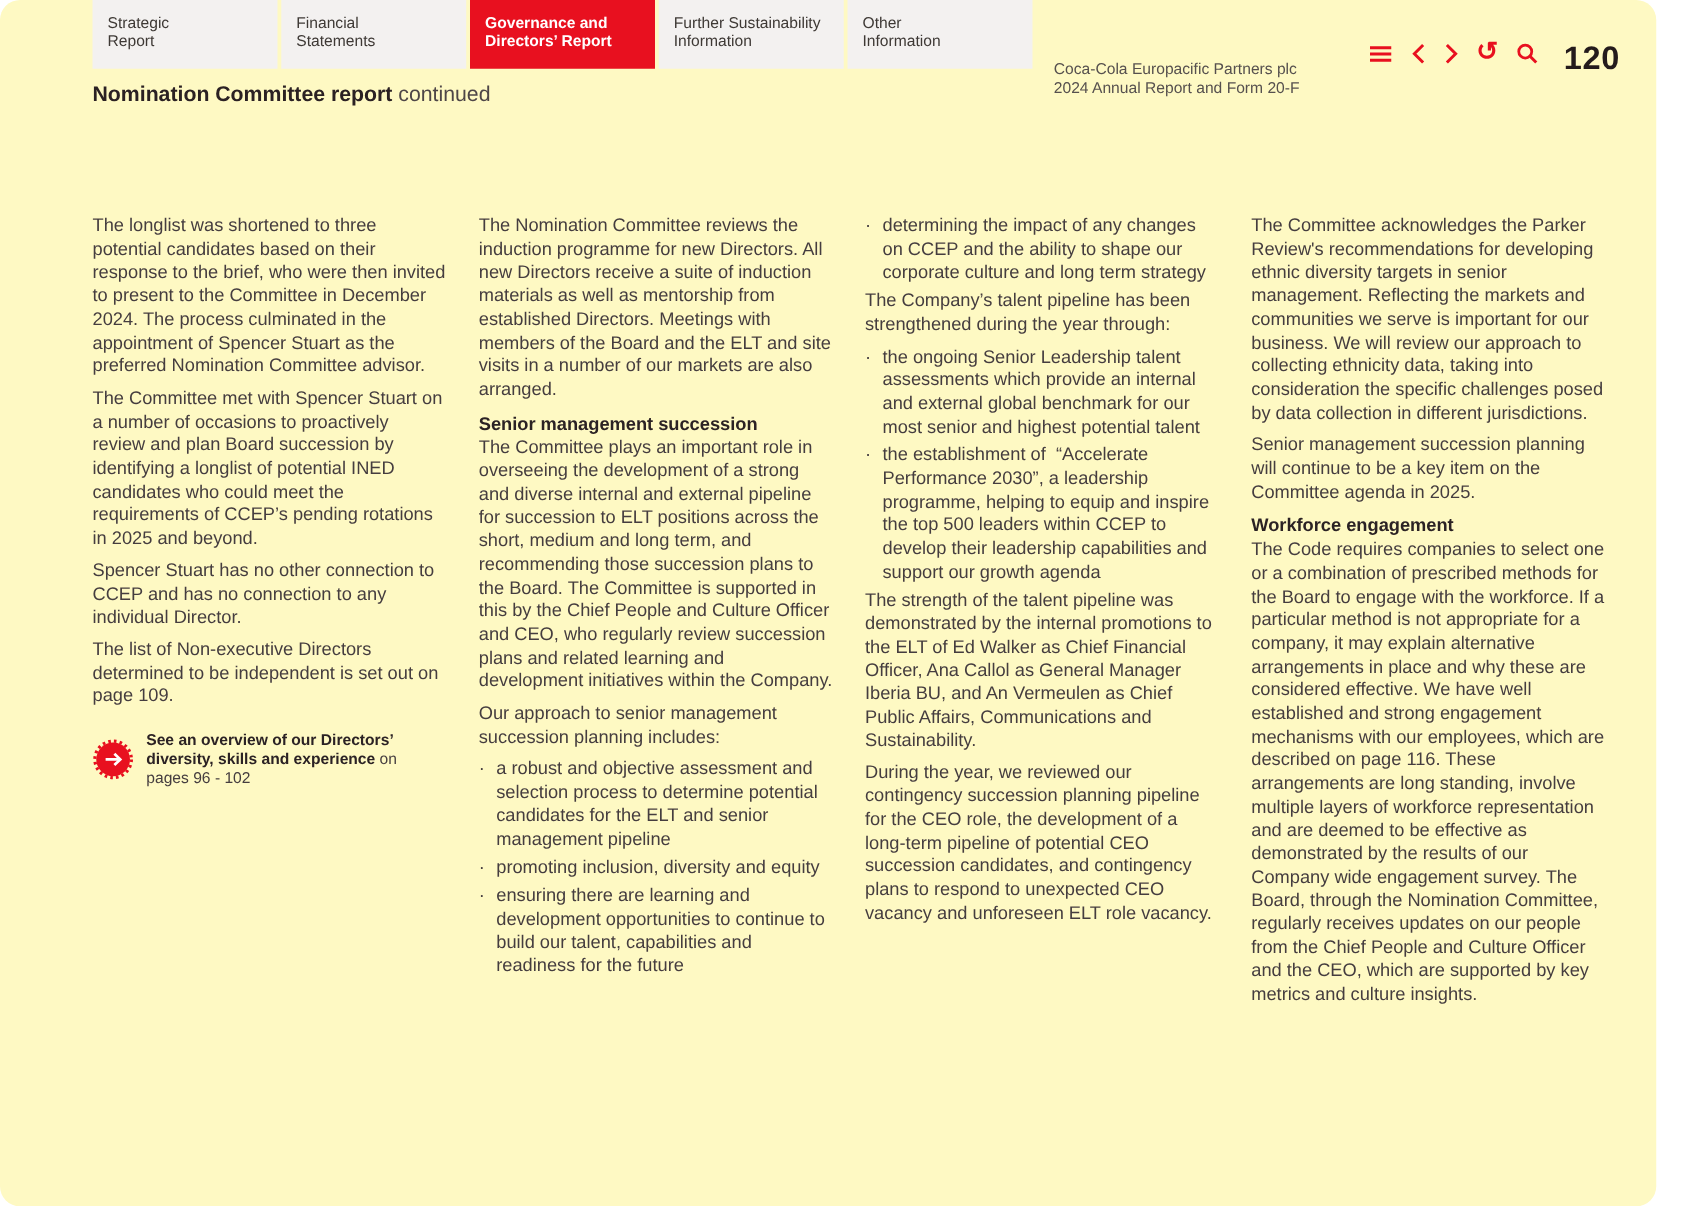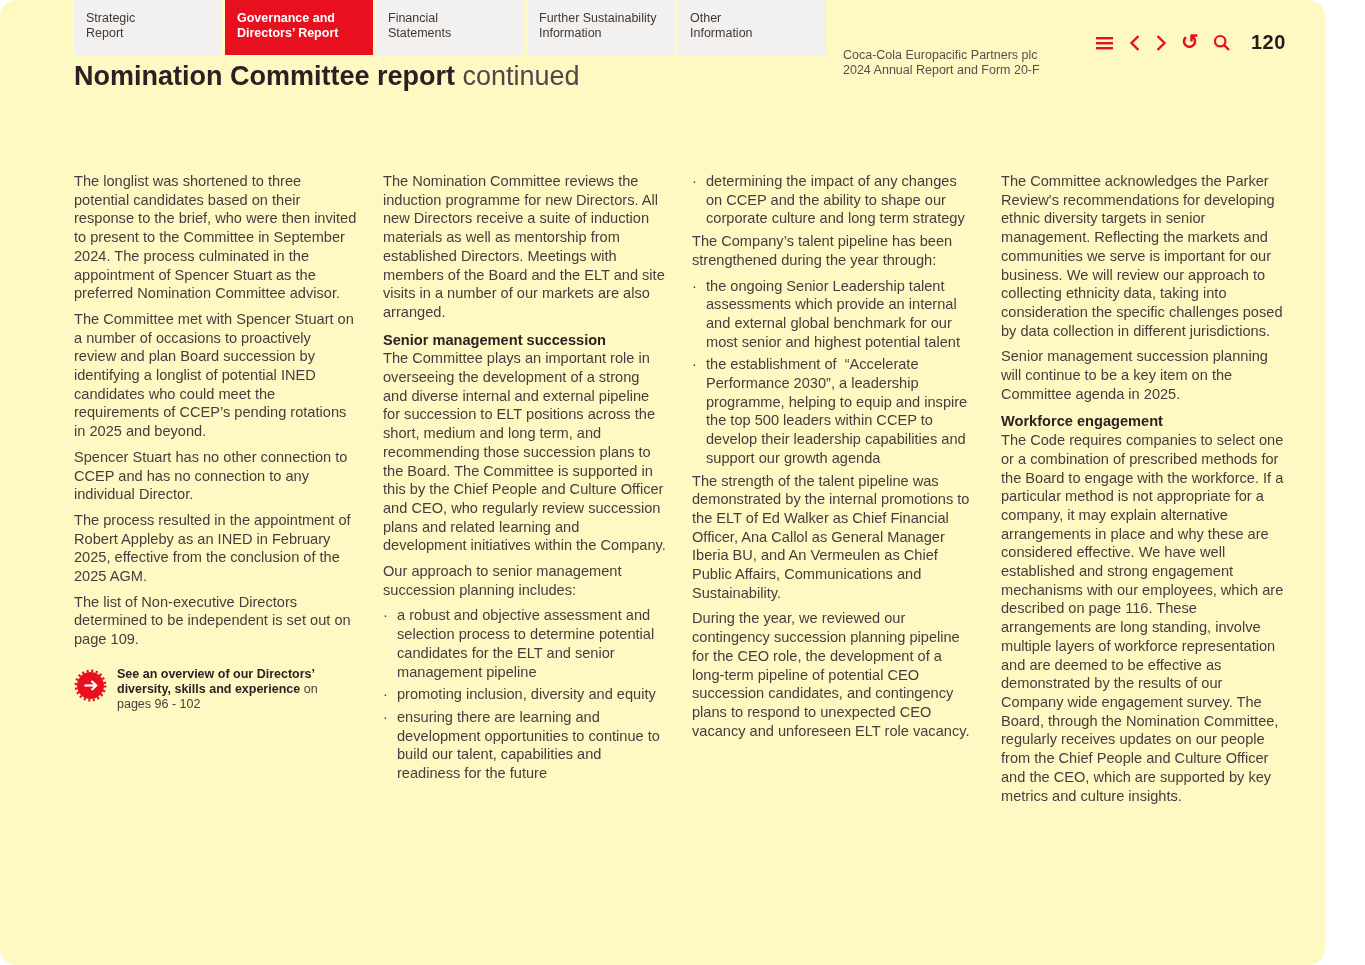--- a/index.html
+++ b/index.html
@@ -56,28 +56,28 @@
   .hdr-tools .icn{display:block;cursor:pointer;}
   .undo-glyph{
     font-size:21px;line-height:18px;
     color:var(--accent);
     font-weight:700;
     cursor:pointer;
     position:relative;top:-1px;
   }
   .page-num{
     position:absolute;left:1251px;top:31px;
-    font-size:20px;font-weight:800;
+    font-size:26px;font-weight:800;
     letter-spacing:0.5px;
     color:var(--pagenum-text);
   }
   
   .page-title{
     position:absolute;left:74px;top:62px;
-    font-size:27px;line-height:28px;
+    font-size:17px;line-height:28px;
     color:var(--title-text);
   }
   .page-title .t-bold{font-weight:800;}
   .page-title .t-light{font-weight:400;color:var(--title-light);}
   
   .columns{
     position:absolute;left:74px;top:172px;
     display:grid;
     grid-template-columns:repeat(4,283px);
     column-gap:26px;
@@ -96,45 +96,45 @@
   .bullet-item{
     display:flex;margin:0 0 4px 0;
   }
   .bullet-item .dot{
     width:14px;flex:0 0 14px;text-align:left;
   }
   .bullet-item .b-text{flex:1;}
   
   .crossref{
     display:flex;gap:10px;margin-top:15px;
-    align-items:center;
+    align-items:flex-end;
     cursor:pointer;
   }
   .crossref .cr-icon{flex:0 0 33px;}
   .crossref .cr-text{
     width:212px;
     font-size:12.5px;line-height:15px;
     color:var(--heading-text);
     padding-top:3px;
   }
   .crossref .cr-bold{font-weight:800;}
   .crossref .cr-reg{font-weight:400;color:var(--body-text);}
 </style>
 </head>
 <body>
 
 <div class="page">
 
   <nav class="tabs" id="tabs">
       <div class="tab">Strategic
 Report</div>
+      <div class="tab">Financial
+Statements</div>
       <div class="tab active">Governance and
 Directors’ Report</div>
-      <div class="tab">Financial
-Statements</div>
       <div class="tab">Further Sustainability
 Information</div>
       <div class="tab">Other
 Information</div>
     </nav>
 
   <div class="brand">
     <div>Coca-Cola Europacific Partners plc</div>
     <div>2024 Annual Report and Form 20-F</div>
   </div>
@@ -159,24 +159,23 @@
   </div>
 
   <div class="page-num">120</div>
 
   <h1 class="page-title">
     <span class="t-bold">Nomination Committee report</span><span class="t-light"> continued</span>
   </h1>
 
   <div class="columns" id="columns">
       <div class="col">
-        <p class="body-para">The longlist was shortened to three potential candidates based on their response to the brief, who were then invited to present to the Committee in September 2024. The process culminated in the appointment of Spencer Stuart as the preferred Nomination Committee advisor.</p>
+        <p class="body-para">The longlist was shortened to three potential candidates based on their response to the brief, who were then invited to present to the Committee in December 2024. The process culminated in the appointment of Spencer Stuart as the preferred Nomination Committee advisor.</p>
         <p class="body-para">The Committee met with Spencer Stuart on a number of occasions to proactively review and plan Board succession by identifying a longlist of potential INED candidates who could meet the requirements of CCEP’s pending rotations in 2025 and beyond.</p>
         <p class="body-para">Spencer Stuart has no other connection to CCEP and has no connection to any individual Director.</p>
-        <p class="body-para">The process resulted in the appointment of Robert Appleby as an INED in February 2025, effective from the conclusion of the 2025 AGM.</p>
         <p class="body-para">The list of Non-executive Directors determined to be independent is set out on page 109.</p>
         <div class="crossref">
           <span class="cr-icon"><svg width="33" height="33" viewBox="0 0 33 33">
               <circle cx="16.5" cy="16.5" r="13.5" fill="#E8101F"></circle>
               <circle cx="16.5" cy="16.5" r="14.6" fill="none" stroke="#E8101F" stroke-width="2.6" stroke-dasharray="2.1 2.5"></circle>
               <line x1="10.5" y1="16.5" x2="21" y2="16.5" stroke="#fff" stroke-width="2.2"></line>
               <polyline points="17.5,12 22.2,16.5 17.5,21" fill="none" stroke="#fff" stroke-width="2.2"></polyline>
             </svg></span>
           <span class="cr-text"><span class="cr-bold">See an overview of our Directors’ diversity, skills and experience</span><span class="cr-reg"> on pages 96 - 102</span></span>
         </div>

